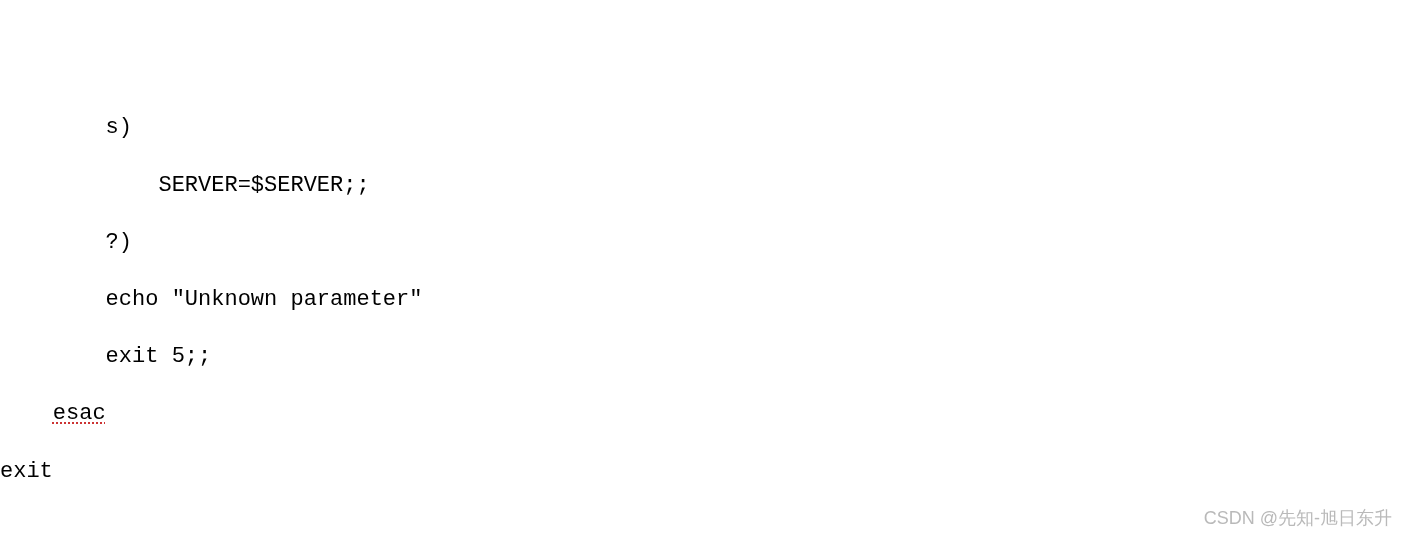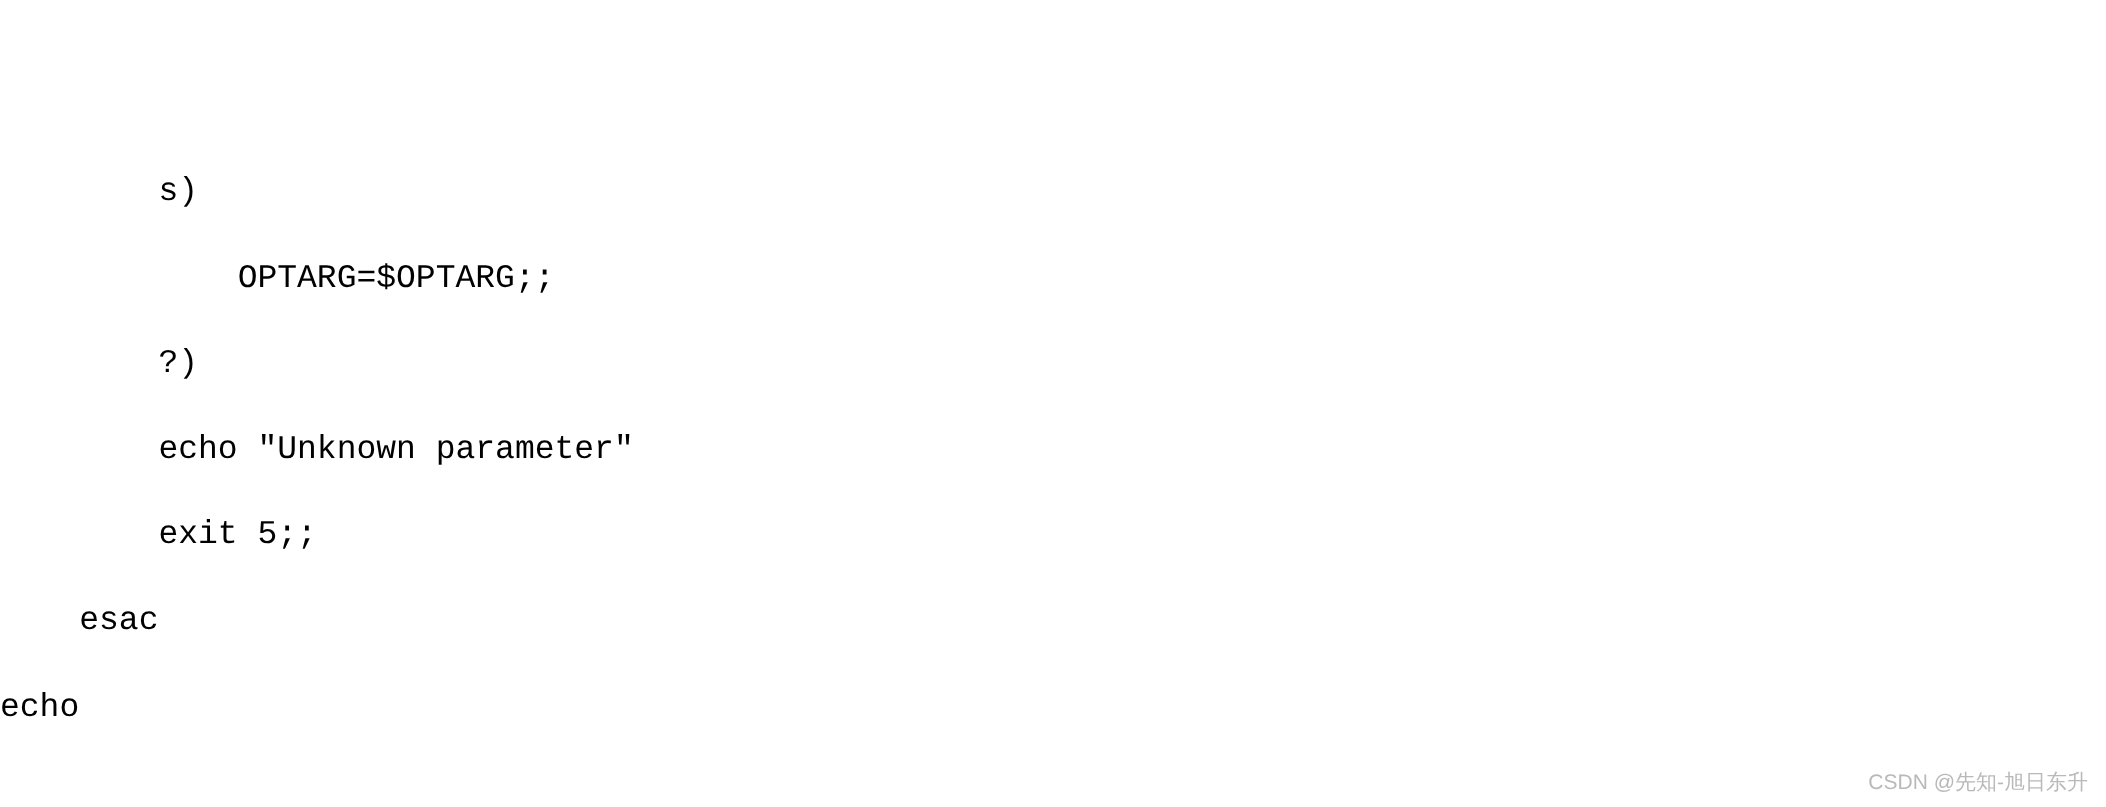--- a/index.html
+++ b/index.html
@@ -16,47 +16,48 @@
       white-space: pre;
       width: 1404px;
       height: 538px;
       position: relative;
       overflow: hidden;
     }
     .code-line {
       display: block;
     }
     .dotted-underline {
+      text-decoration: underline;
       text-decoration-style: dotted;
       text-decoration-color: #cc3333;
       text-decoration-thickness: 2px;
       text-underline-offset: 3px;
     }
     .watermark {
       position: absolute;
       bottom: 8px;
       right: 12px;
       font-family: Arial, sans-serif;
-      font-size: 14px;
+      font-size: 18px;
       color: rgba(128,128,128,0.55);
       white-space: nowrap;
     }
   </style>
 </head>
 <body>
 
 
 
 <span class="code-line">        s)</span>
-<span class="code-line">            OPTARG=$OPTARG;;</span>
+<span class="code-line">            SERVER=$SERVER;;</span>
 <span class="code-line">        ?)</span>
 <span class="code-line">        echo "Unknown parameter"</span>
 <span class="code-line">        exit 5;;</span>
 <span class="code-line"><span>    </span><span class="dotted-underline">esac</span></span>
-<span class="code-line">echo</span>
+<span class="code-line">exit</span>
 <span class="code-line"></span>
 
 
 
 
 
 <span class="code-line"></span>
 
 
 

